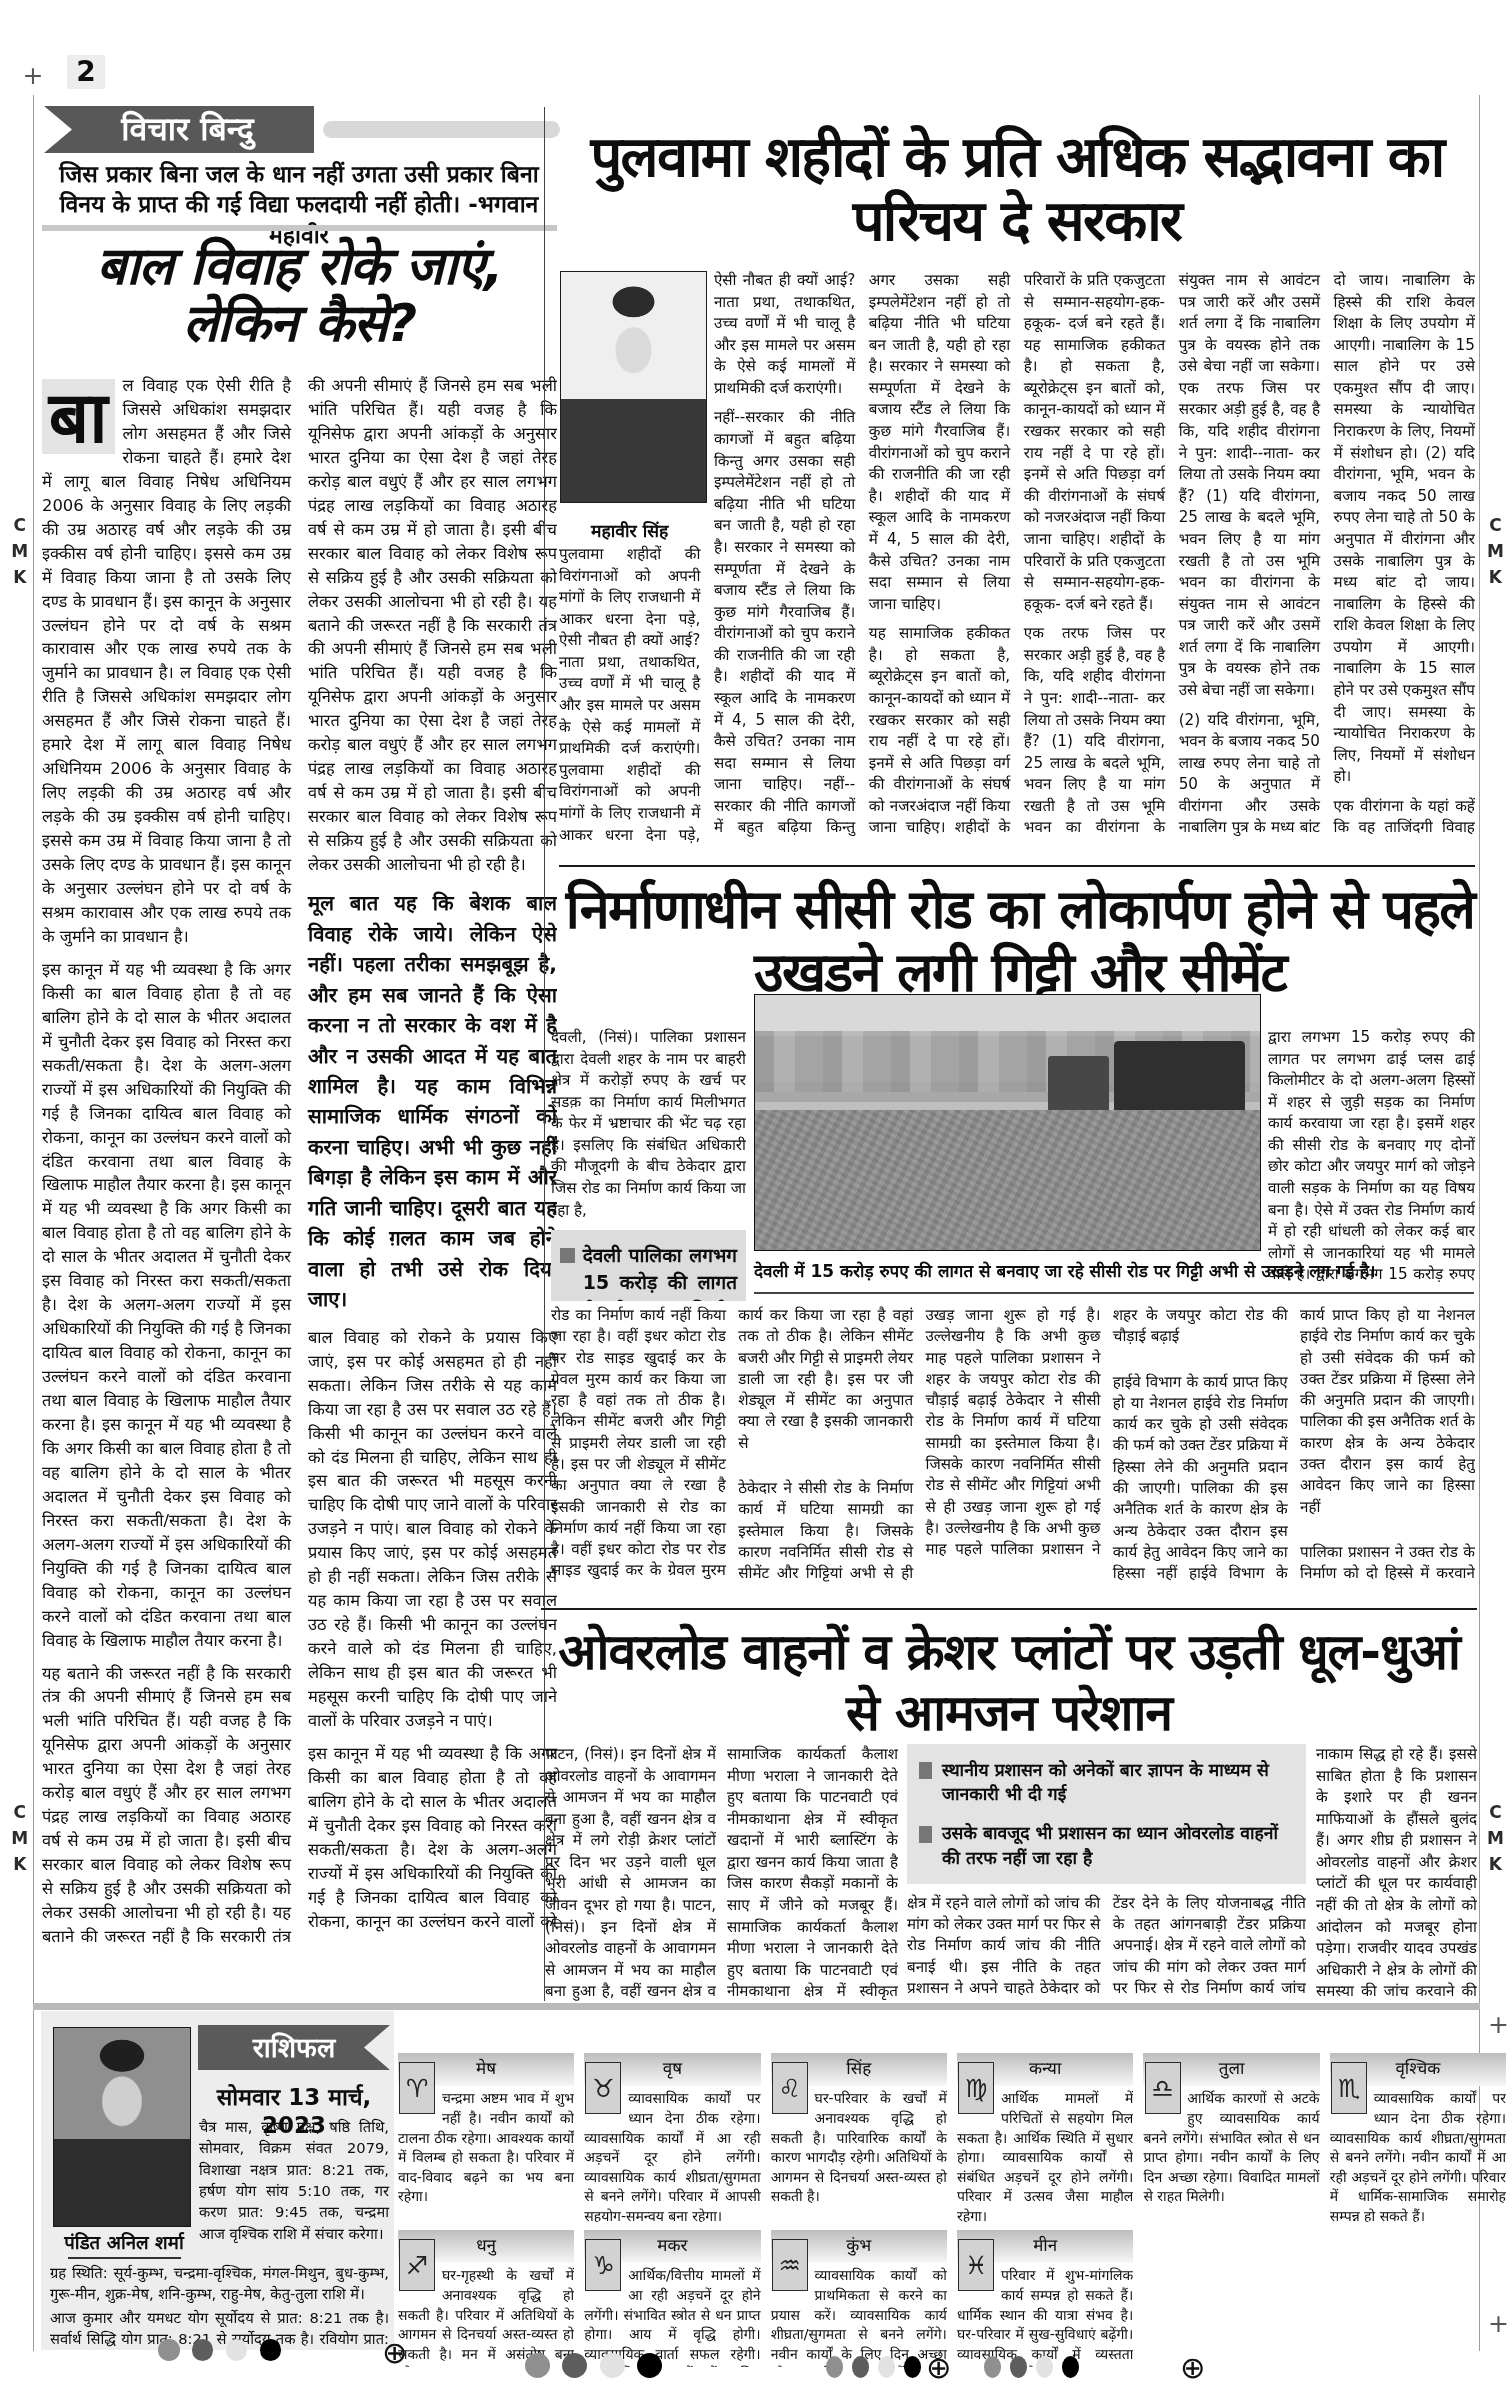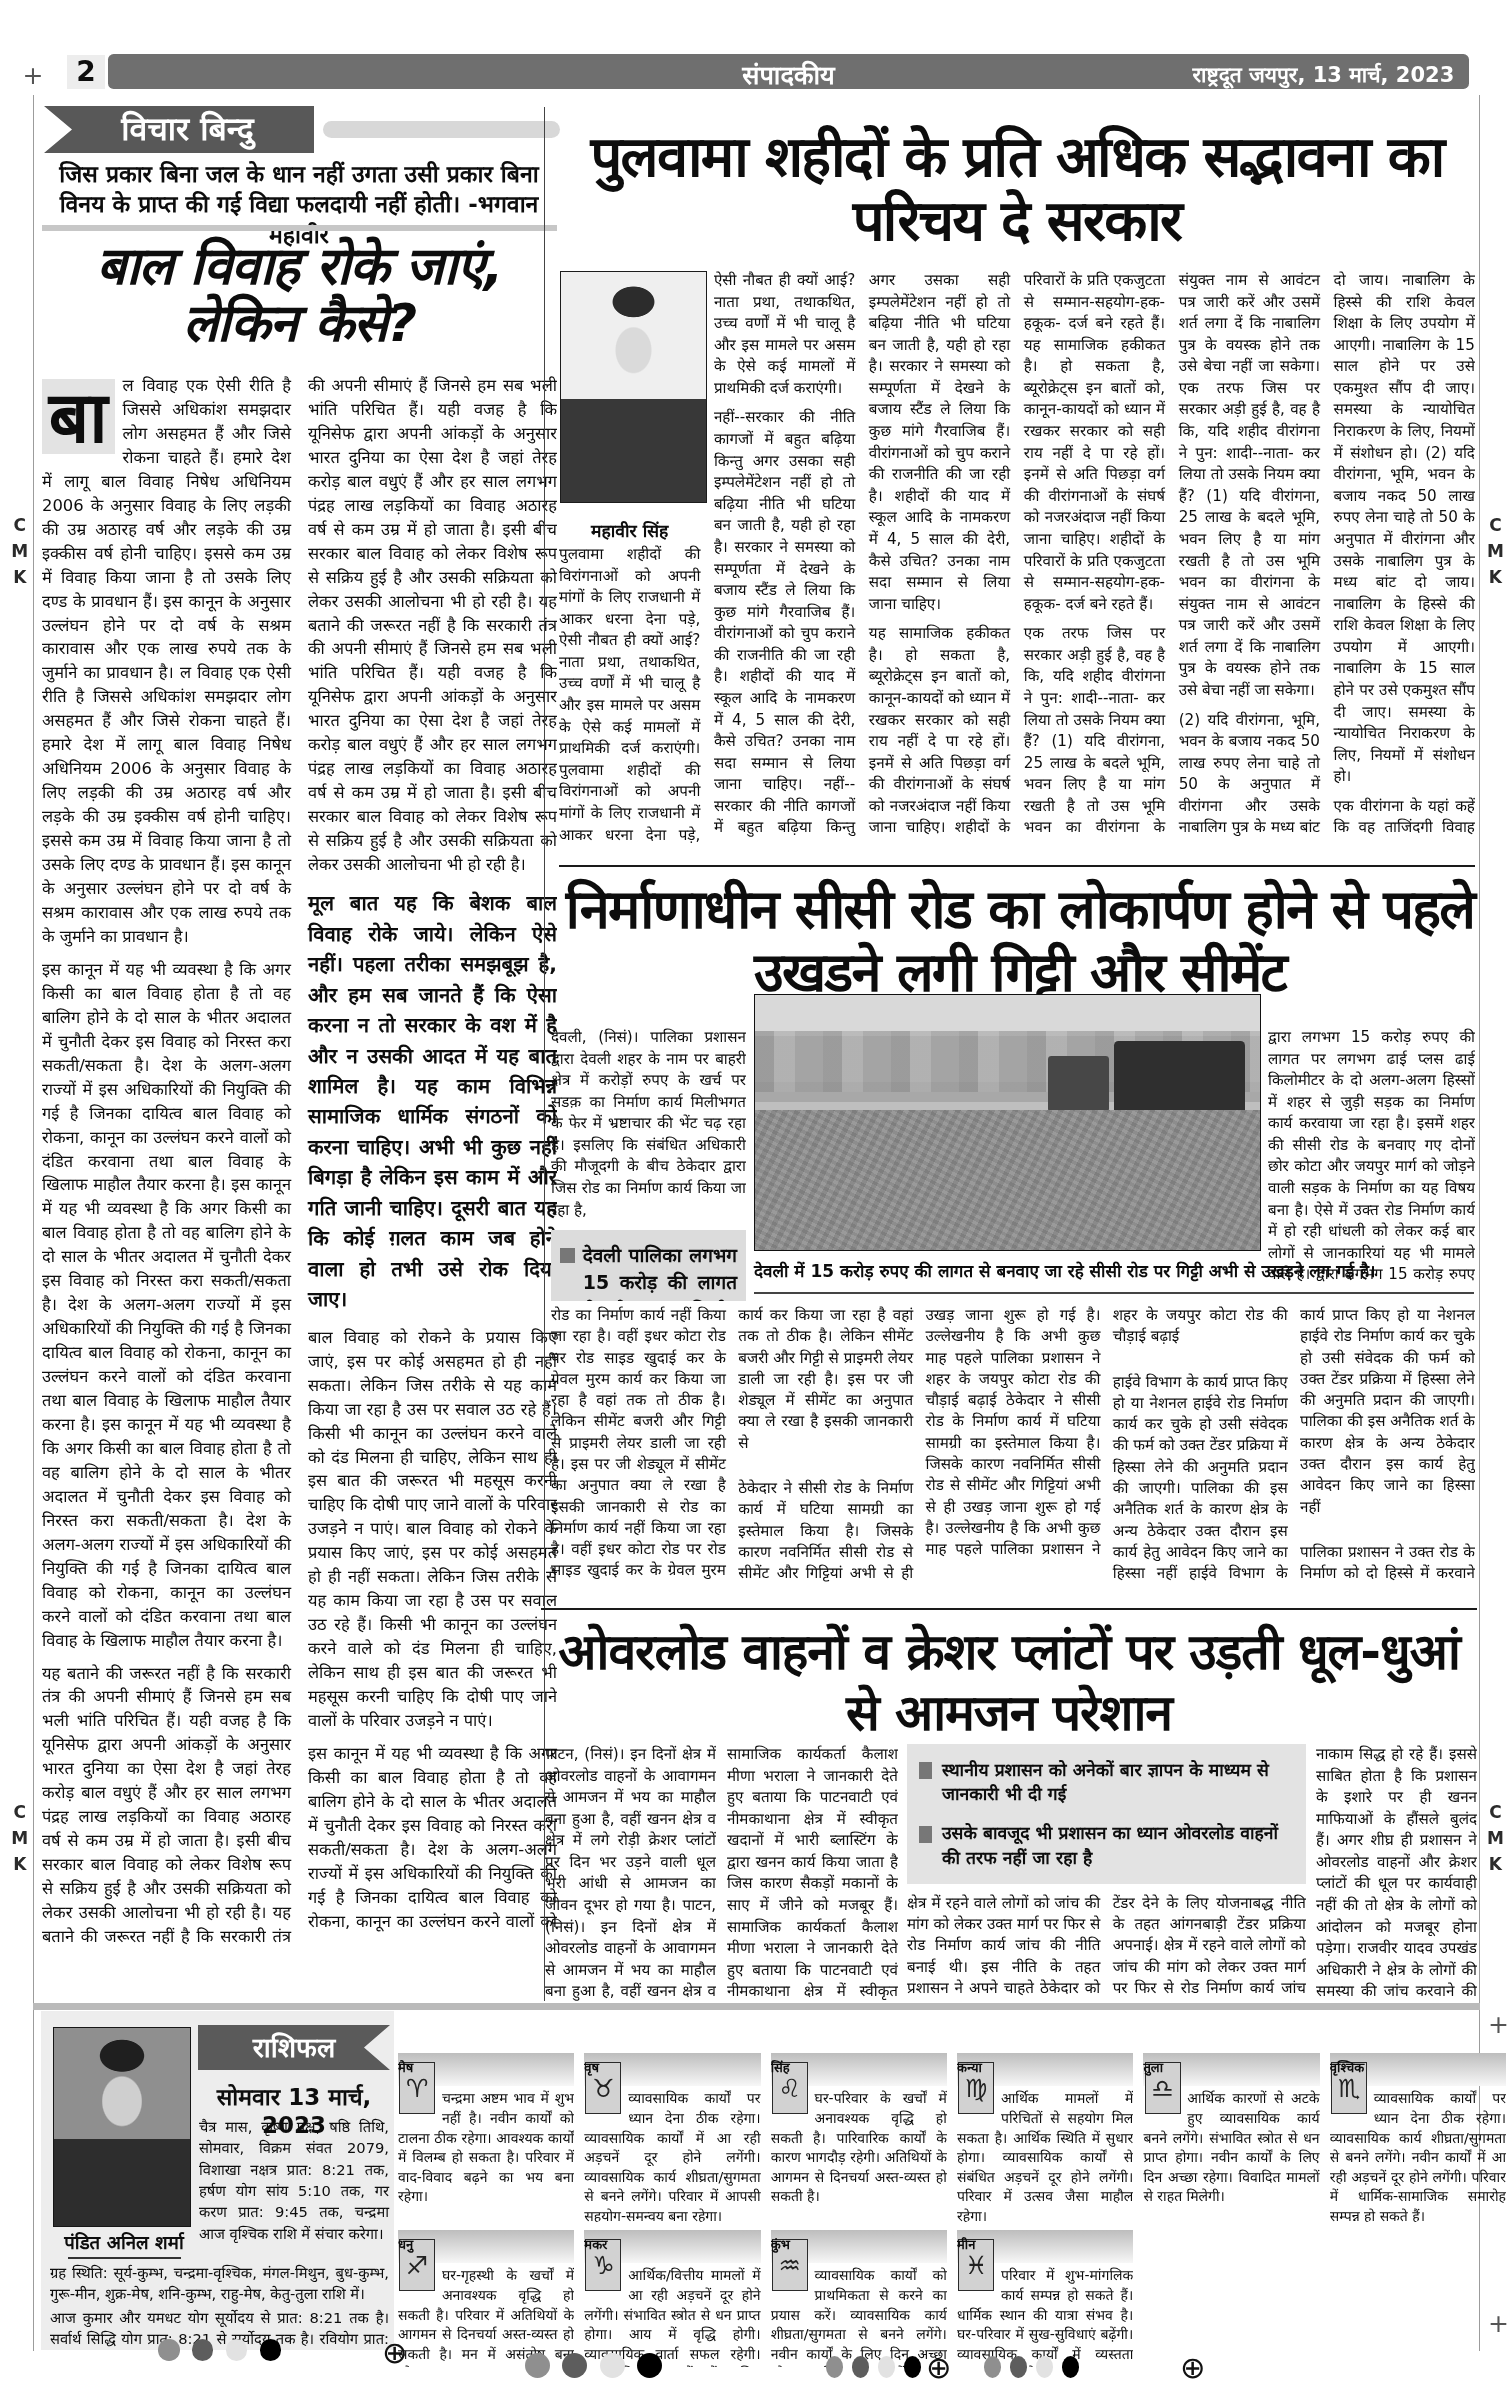--- a/index.html
+++ b/index.html
@@ -111,22 +111,22 @@
            clip-path:polygon(0 0,100% 0,calc(100% - 26px) 50%,100% 100%,0 100%);}
   #rs-date{position:absolute;left:198px;top:2080px;width:192px;text-align:center;font-size:23px;font-weight:bold;}
   #rs-p1{position:absolute;left:199px;top:2116px;width:190px;font-size:14.7px;line-height:1.45;text-align:justify;}
   #rs-pbot{position:absolute;left:50px;top:2263px;width:339px;height:84px;font-size:14.7px;line-height:1.42;
            text-align:justify;overflow:hidden;}
   #rs-pbot p{margin:0 0 3.4px;}
 
   #rs-grid{position:absolute;left:398px;top:2053px;width:1108px;display:grid;
            grid-template-columns:repeat(6,1fr);grid-template-rows:169px 137px;gap:8px 10.2px;}
   .zcell{position:relative;overflow:hidden;}
-  .zhead{height:33px;background:linear-gradient(180deg,#bdbdbd,#f7f7f7);text-align:left;
-         font-size:13px;font-weight:bold;line-height:30.5px;}
+  .zhead{height:33px;background:linear-gradient(180deg,#bdbdbd,#f7f7f7);text-align:center;
+         font-size:17px;font-weight:normal;line-height:30.5px;}
   .zbody{font-size:14px;line-height:1.4;text-align:justify;padding-top:3.4px;}
   .zicon{float:left;width:36px;height:52px;margin:-27px 6.8px 2.3px 1.1px;background:#d2d2d2;border:1.7px solid #2a2a2a;
          display:flex;align-items:center;justify-content:center;font-size:25px;color:#222;box-sizing:border-box;}
 </style>
 </head>
 <body>
 
 <div id="page">
 
   <div class="edge-v" style="left:33px;top:95px;height:2256px;"></div>
@@ -150,24 +150,20 @@
     <span>M</span>
     <span>K</span>
   </div>
   <div class="cmk" style="left:1487px;top:1804px;">
     <span>C</span>
     <span>M</span>
     <span>K</span>
   </div>
 
   <div id="pgnum">2</div>
-  <div id="topbar">
-    <div id="section-title">संपादकीय</div>
-    <div id="masthead">राष्ट्रदूत जयपुर, 13 मार्च, 2023</div>
-  </div>
 
   <div id="vb-flag">विचार बिन्दु</div>
   <div id="vb-ribbon"></div>
   <div id="vb-quote">जिस प्रकार बिना जल के धान नहीं उगता उसी प्रकार बिना विनय के प्राप्त की गई विद्या फलदायी नहीं होती। -भगवान महावीर</div>
   <div id="vb-divider"></div>
 
   <div id="bal-headline">बाल विवाह रोके जाएं, लेकिन कैसे?</div>
   <div id="bal-body" class="just">
     <p><span class="dropcap">बा</span><span>ल विवाह एक ऐसी रीति है जिससे अधिकांश समझदार लोग असहमत हैं और जिसे रोकना चाहते हैं। हमारे देश में लागू बाल विवाह निषेध अधिनियम 2006 के अनुसार विवाह के लिए लड़की की उम्र अठारह वर्ष और लड़के की उम्र इक्कीस वर्ष होनी चाहिए। इससे कम उम्र में विवाह किया जाना है तो उसके लिए दण्ड के प्रावधान हैं। इस कानून के अनुसार उल्लंघन होने पर दो वर्ष के सश्रम कारावास और एक लाख रुपये तक के जुर्माने का प्रावधान है। ल विवाह एक ऐसी रीति है जिससे अधिकांश समझदार लोग असहमत हैं और जिसे रोकना चाहते हैं। हमारे देश में लागू बाल विवाह निषेध अधिनियम 2006 के अनुसार विवाह के लिए लड़की की उम्र अठारह वर्ष और लड़के की उम्र इक्कीस वर्ष होनी चाहिए। इससे कम उम्र में विवाह किया जाना है तो उसके लिए दण्ड के प्रावधान हैं। इस कानून के अनुसार उल्लंघन होने पर दो वर्ष के सश्रम कारावास और एक लाख रुपये तक के जुर्माने का प्रावधान है।</span></p>
     <p>इस कानून में यह भी व्यवस्था है कि अगर किसी का बाल विवाह होता है तो वह बालिग होने के दो साल के भीतर अदालत में चुनौती देकर इस विवाह को निरस्त करा सकती/सकता है। देश के अलग-अलग राज्यों में इस अधिकारियों की नियुक्ति की गई है जिनका दायित्व बाल विवाह को रोकना, कानून का उल्लंघन करने वालों को दंडित करवाना तथा बाल विवाह के खिलाफ माहौल तैयार करना है। इस कानून में यह भी व्यवस्था है कि अगर किसी का बाल विवाह होता है तो वह बालिग होने के दो साल के भीतर अदालत में चुनौती देकर इस विवाह को निरस्त करा सकती/सकता है। देश के अलग-अलग राज्यों में इस अधिकारियों की नियुक्ति की गई है जिनका दायित्व बाल विवाह को रोकना, कानून का उल्लंघन करने वालों को दंडित करवाना तथा बाल विवाह के खिलाफ माहौल तैयार करना है। इस कानून में यह भी व्यवस्था है कि अगर किसी का बाल विवाह होता है तो वह बालिग होने के दो साल के भीतर अदालत में चुनौती देकर इस विवाह को निरस्त करा सकती/सकता है। देश के अलग-अलग राज्यों में इस अधिकारियों की नियुक्ति की गई है जिनका दायित्व बाल विवाह को रोकना, कानून का उल्लंघन करने वालों को दंडित करवाना तथा बाल विवाह के खिलाफ माहौल तैयार करना है।</p>

